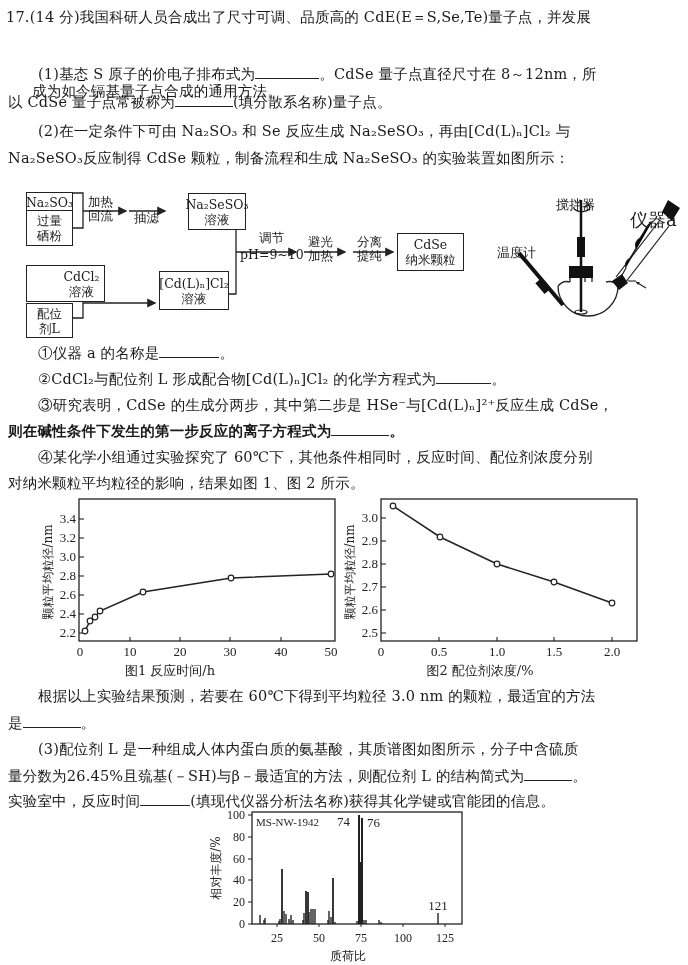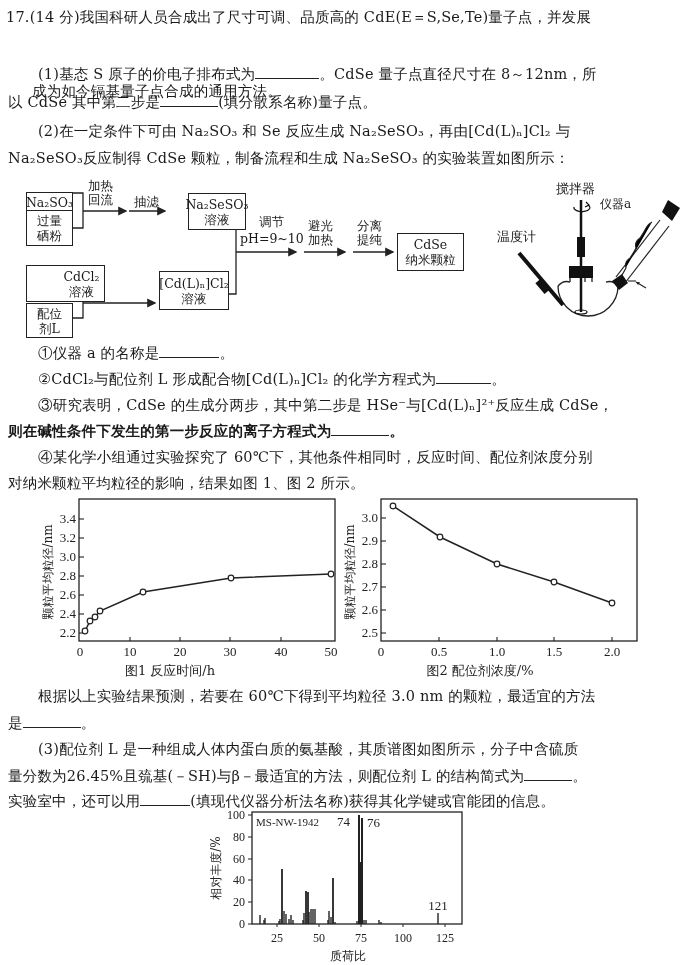--- a/index.html
+++ b/index.html
@@ -2,37 +2,37 @@
 <html><head>
 <meta charset="utf-8">
 <style>
   html,body{margin:0;padding:0;background:#fff;}
   body{width:688px;height:965px;position:relative;overflow:hidden;
        font-family:"DejaVu Serif","Liberation Serif",serif;color:#1a1a1a;font-size:14.5px;}
   .line{position:absolute;white-space:nowrap;line-height:20px;letter-spacing:0.2px;}
   .blank{display:inline-block;border-bottom:1.2px solid #222;height:14px;vertical-align:baseline;}
   .box{position:absolute;border:1.4px solid #222;background:#fff;text-align:center;
        font-size:12.5px;line-height:15px;display:flex;flex-direction:column;justify-content:center;align-items:center;}
-  .lbl{position:absolute;font-size:12.5px;line-height:14px;text-align:center;white-space:nowrap;}
+  .lbl{position:absolute;font-size:12.5px;line-height:14px;text-align:center;white-space:nowrap;margin-top:16px;}
   svg{position:absolute;left:0;top:0;}
   .axis-label{font-family:"Liberation Serif","DejaVu Serif",serif;}
 </style>
 </head>
 <body>
 
 <div class="line" style="left:6px;top:7px;">
   <span>17.</span><span>(14 分)</span><span>我国科研人员合成出了尺寸可调、品质高的 CdE(E＝S,Se,Te)量子点，并发展</span>
 </div>
 <div class="line" style="left:32px;top:46px;margin-top:35px;">成为如今镉基量子点合成的通用方法。</div>
 
 <div class="line" style="left:38px;top:64px;">
   <span>(1)基态 S 原子的价电子排布式为</span><span class="blank" style="width:64px;"></span><span>。CdSe 量子点直径尺寸在 8～12nm，所</span>
 </div>
 <div class="line" style="left:8px;top:92px;">
-  <span>以 CdSe 其中第二步是</span><span class="blank" style="width:58px;"></span><span>(填分散系名称)量子点。</span>
+  <span>以 CdSe 量子点常被称为</span><span class="blank" style="width:58px;"></span><span>(填分散系名称)量子点。</span>
 </div>
 <div class="line" style="left:38px;top:121px;">(2)在一定条件下可由 Na₂SO₃ 和 Se 反应生成 Na₂SeSO₃，再由[Cd(L)ₙ]Cl₂ 与</div>
 <div class="line" style="left:8px;top:148px;">Na₂SeSO₃反应制得 CdSe 颗粒，制备流程和生成 Na₂SeSO₃ 的实验装置如图所示：</div>
 
 <div>
   <svg width="688" height="340">
     <defs>
         <marker id="ah" markerWidth="7" markerHeight="7" refX="6" refY="3.5" orient="auto">
           <path d="M0,0 L7,3.5 L0,7 Z" fill="#222"></path>
         </marker>
@@ -134,21 +134,21 @@
       <path d="M616,277 L660,220" stroke="#222" stroke-width="1.2"></path>
       <path d="M625,283 L669,226" stroke="#222" stroke-width="1.2"></path>
       <path d="M620,278 q4,-6 6,-10 q-2,-6 4,-10 q4,-6 6,-10 q-2,-6 4,-10 q4,-6 6,-10 q2,-4 6,-6" stroke="#222" stroke-width="1.1"></path>
       <path d="M662,212 L672,221 L680,208 L668,200 Z" fill="#111"></path>
       <path d="M628,281 L636,281" stroke="#222" stroke-width="1.1"></path>
       <path d="M646,288 L636,282" stroke="#222" stroke-width="1.1"></path>
       <path d="M636,282 l4,0 l-2,3 z" fill="#222"></path>
     </g>
   </svg>
   <div class="lbl" style="left:556px;top:182px;font-size:13px;">搅拌器</div>
-  <div class="lbl" style="left:600px;top:197px;font-size:12px;">仪器a</div>
+  <div class="lbl" style="left:630px;top:197px;font-size:18px;">仪器a</div>
   <div class="lbl" style="left:497px;top:230px;font-size:13px;">温度计</div>
 </div>
 
 <div class="line" style="left:38px;top:343px;">
   <span>①仪器 a 的名称是</span><span class="blank" style="width:60px;"></span><span>。</span>
 </div>
 <div class="line" style="left:38px;top:369px;">
   <span>②CdCl₂与配位剂 L 形成配合物[Cd(L)ₙ]Cl₂ 的化学方程式为</span><span class="blank" style="width:55px;"></span><span>。</span>
 </div>
 <div class="line" style="left:38px;top:395px;">③研究表明，CdSe 的生成分两步，其中第二步是 HSe⁻与[Cd(L)ₙ]²⁺反应生成 CdSe，</div>
@@ -250,21 +250,21 @@
 
 <div class="line" style="left:38px;top:686px;">根据以上实验结果预测，若要在 60℃下得到平均粒径 3.0 nm 的颗粒，最适宜的方法</div>
 <div class="line" style="left:8px;top:713px;">
   <span>是</span><span class="blank" style="width:58px;"></span><span>。</span>
 </div>
 <div class="line" style="left:38px;top:739px;">(3)配位剂 L 是一种组成人体内蛋白质的氨基酸，其质谱图如图所示，分子中含硫质</div>
 <div class="line" style="left:8px;top:766px;">
   <span>量分数为26.45%且巯基(－SH)与β－最适宜的方法，则配位剂 L 的结构简式为</span><span class="blank" style="width:48px;"></span><span>。</span>
 </div>
 <div class="line" style="left:8px;top:791px;">
-  <span>实验室中，还可以用</span><span class="blank" style="width:50px;"></span><span>(填现代仪器分析法名称)获得其化学键或官能团的信息。</span>
+  <span>实验室中，反应时间</span><span class="blank" style="width:50px;"></span><span>(填现代仪器分析法名称)获得其化学键或官能团的信息。</span>
 </div>
 
 <div>
   <svg width="688" height="965" style="pointer-events:none;">
     <rect x="252" y="812" width="210" height="112" fill="none" stroke="#222" stroke-width="1.3"></rect>
 
     <g stroke="#222" stroke-width="1">
       <line x1="248" y1="924" x2="252" y2="924"></line>
         <line x1="248" y1="902" x2="252" y2="902"></line>
       <line x1="248" y1="880" x2="252" y2="880"></line>

